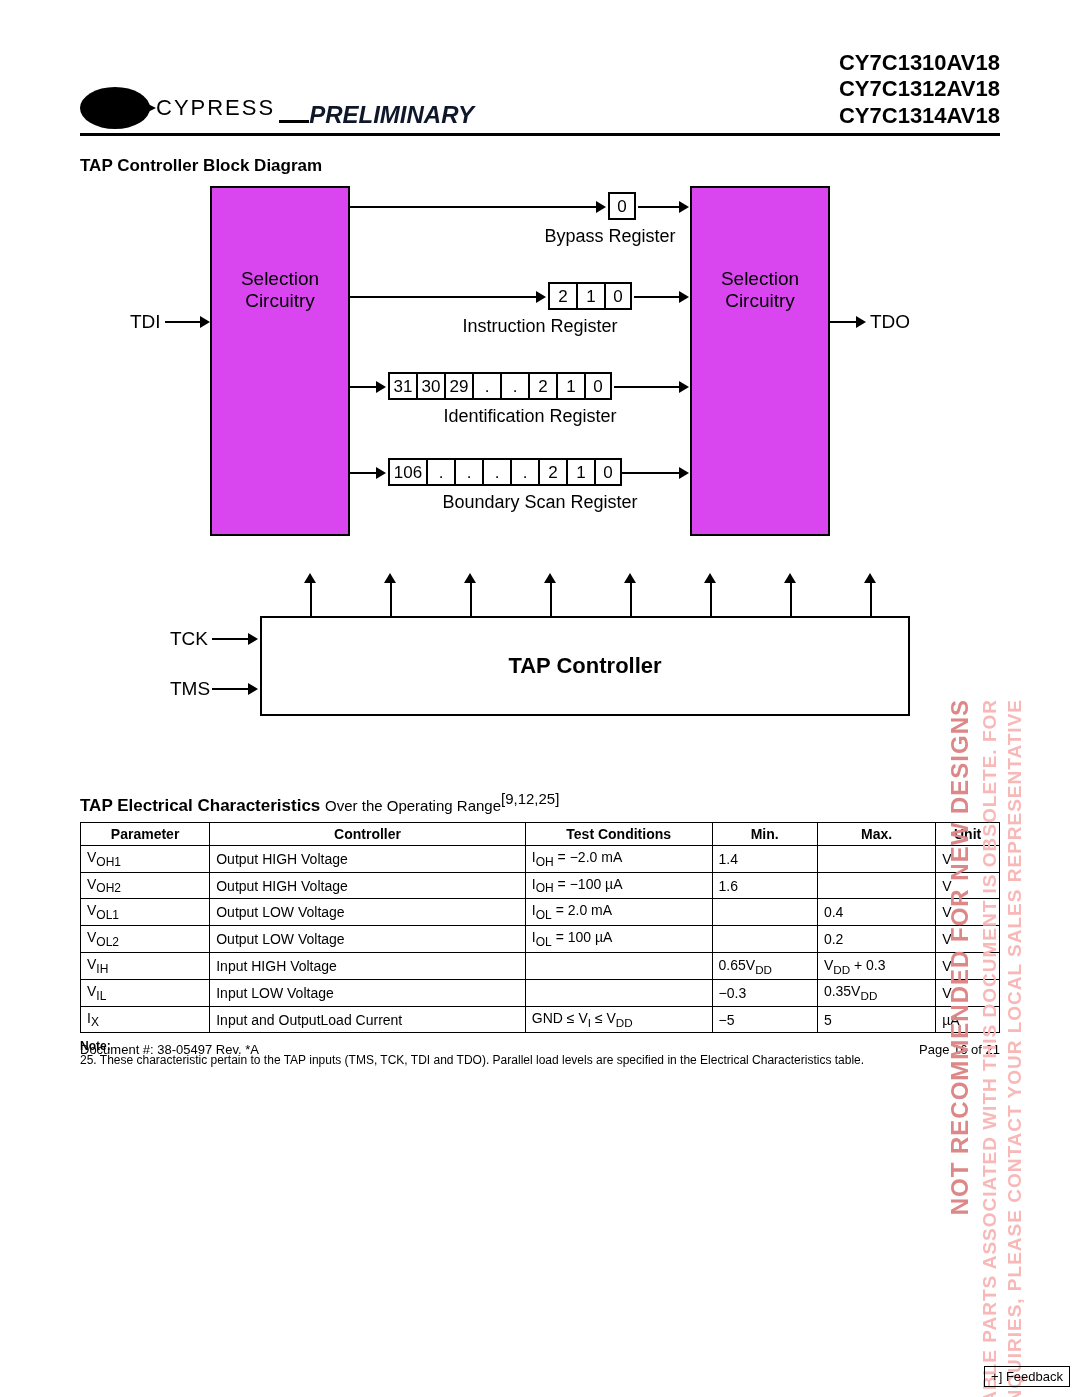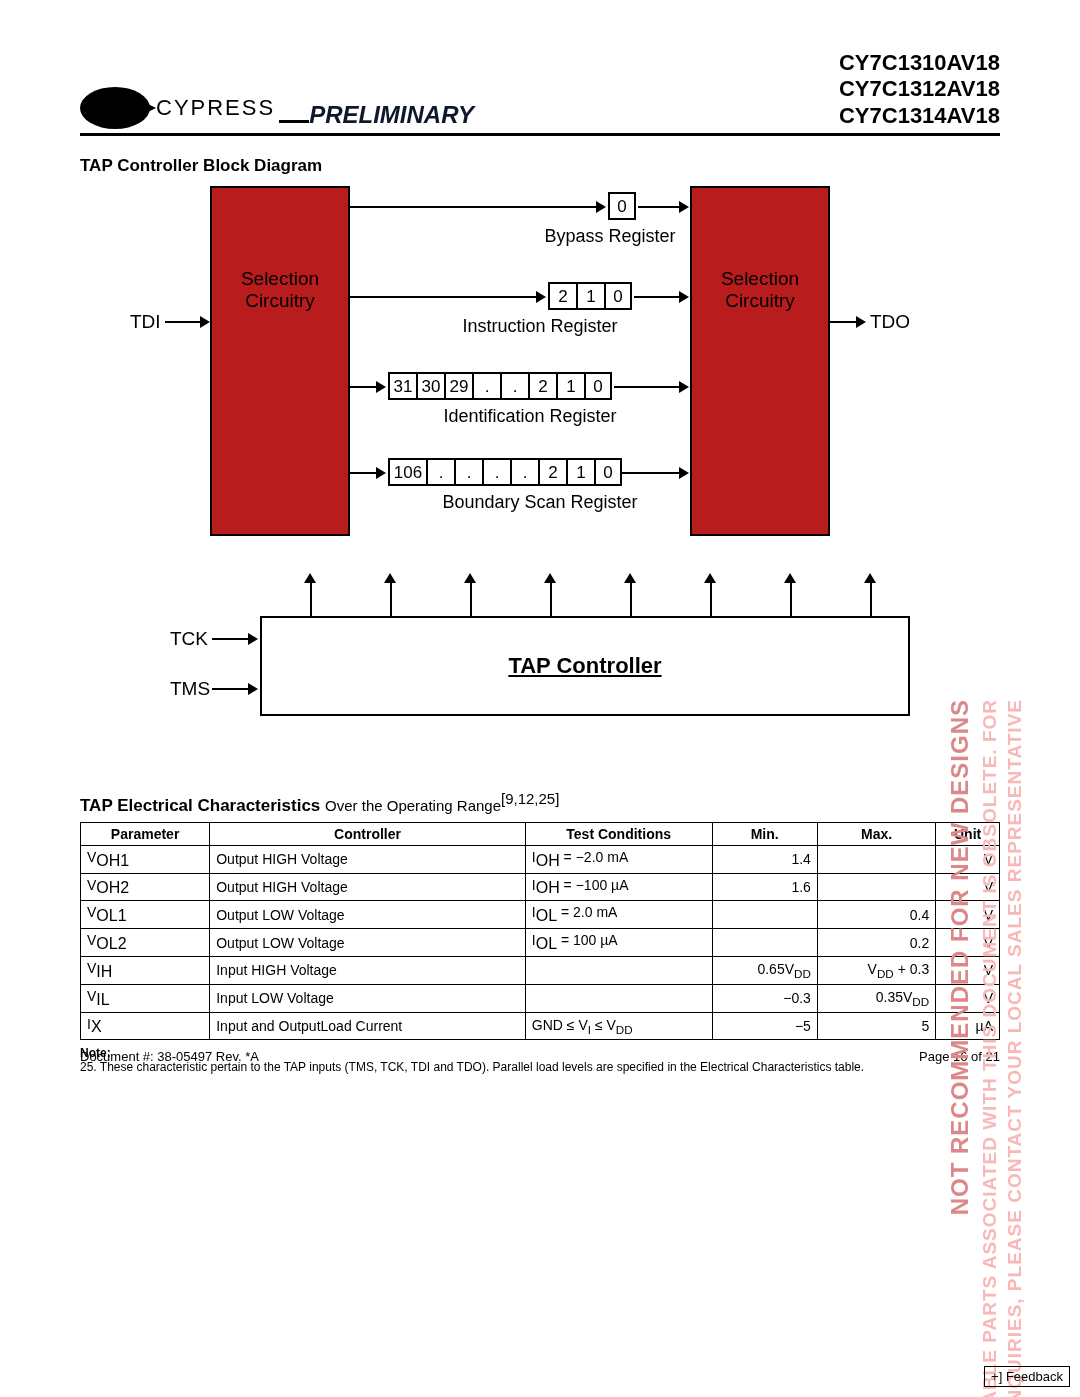--- a/index.html
+++ b/index.html
@@ -79,21 +79,21 @@
   
   .diagram {
     position: relative;
     height: 560px;
     margin: 0 auto 20px auto;
     width: 820px;
   }
   .box {
     position: absolute;
     border: 2px solid #000;
-    background: #b91c1c;
+    background: #d946ef;
     font-size: 18px;
   }
   .sel-l { left: 80px; top: 0; width: 140px; height: 350px; }
   .sel-r { left: 560px; top: 0; width: 140px; height: 350px; }
   .sel-label { position: absolute; width: 100%; text-align: center; top: 80px; font-size: 19px; }
   .tdi { position:absolute; left: 0; top: 125px; font-size: 19px; }
   .tdo { position:absolute; left: 720px; top: 125px; font-size: 19px; }
   .reg-row { position: absolute; display: flex; }
   .reg-cell { width: 28px; height: 28px; border: 2px solid #000; border-right: none; text-align: center; line-height: 26px; font-size: 17px; background:#fff;}
   .reg-cell:last-child { border-right: 2px solid #000; }
@@ -107,41 +107,41 @@
     border-bottom: 6px solid transparent;
   }
   .arrow-head-u {
     position:absolute; width:0;height:0;
     border-bottom: 10px solid #000;
     border-left: 6px solid transparent;
     border-right: 6px solid transparent;
   }
   .v-line { position:absolute; width:2px; background:#000; }
   .tap-box { position:absolute; left: 130px; top: 430px; width: 650px; height: 100px; border:2px solid #000; }
-  .tap-box-label { position:absolute; width:100%; text-align:center; top:35px; font-size:22px; font-weight:bold;text-decoration:underline; }
+  .tap-box-label { position:absolute; width:100%; text-align:center; top:35px; font-size:22px; font-weight:bold; }
   .tck { position:absolute; left: 40px; top: 442px; font-size:19px; }
   .tms { position:absolute; left: 40px; top: 492px; font-size:19px; }
 
   
   .table-title { font-size: 17px; font-weight: bold; margin-top: 44px; }
   .table-title .sub { font-weight: normal; font-size: 15px; }
   table.elec {
     border-collapse: collapse;
     width: 100%;
     margin-top: 6px;
     font-size: 14px;
   }
   table.elec th, table.elec td {
     border: 1px solid #000;
     padding: 3px 6px;
     text-align: left;
   }
   table.elec th { font-weight: bold; text-align:center;}
-  table.elec td.c { text-align:right; }
-  .sub-txt { font-size: 16px; vertical-align: sub; margin-top: 11px; }
+  table.elec td.c { text-align:left; }
+  .sub-txt { font-size: 12px; vertical-align: sub; margin-top: 11px; }
   .sup-txt { font-size: 10px; vertical-align: super; }
   .note { font-size: 12px; margin-top: 6px; }
   .note b { font-weight: bold; }
   .footer {
     position: absolute;
     bottom: 60px;
     left: 80px;
     right: 80px;
     display: flex;
     justify-content: space-between;

